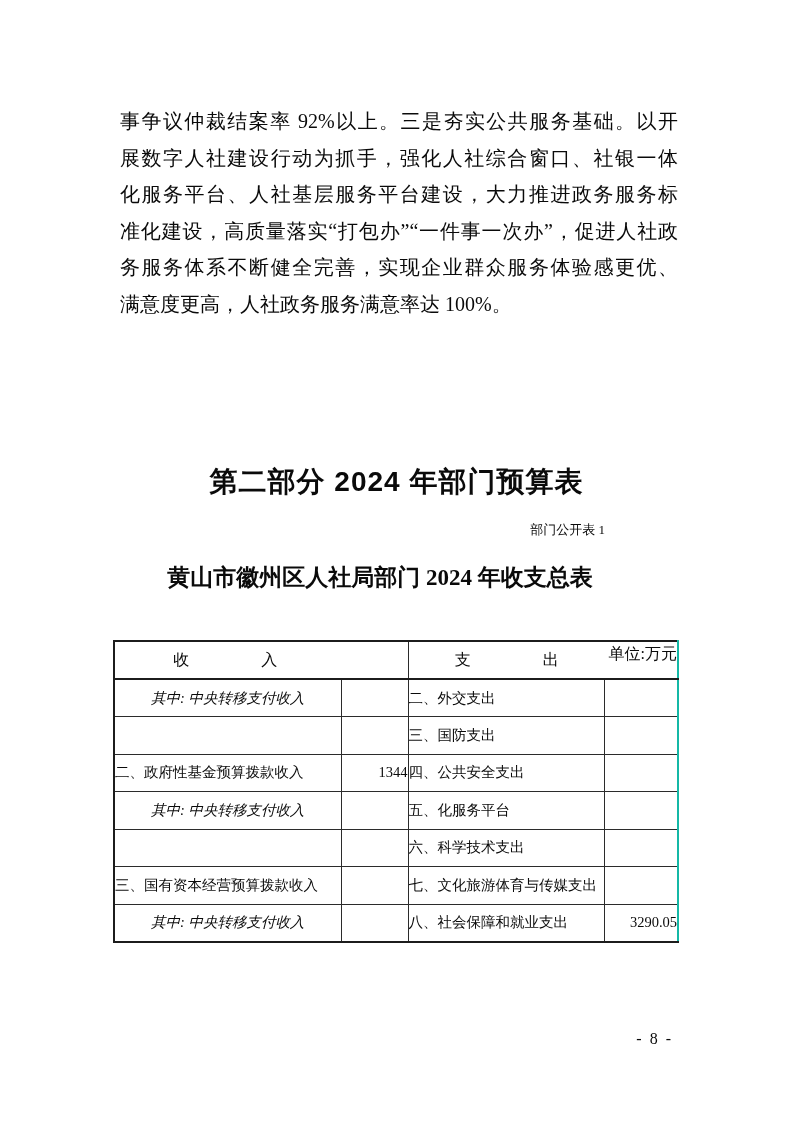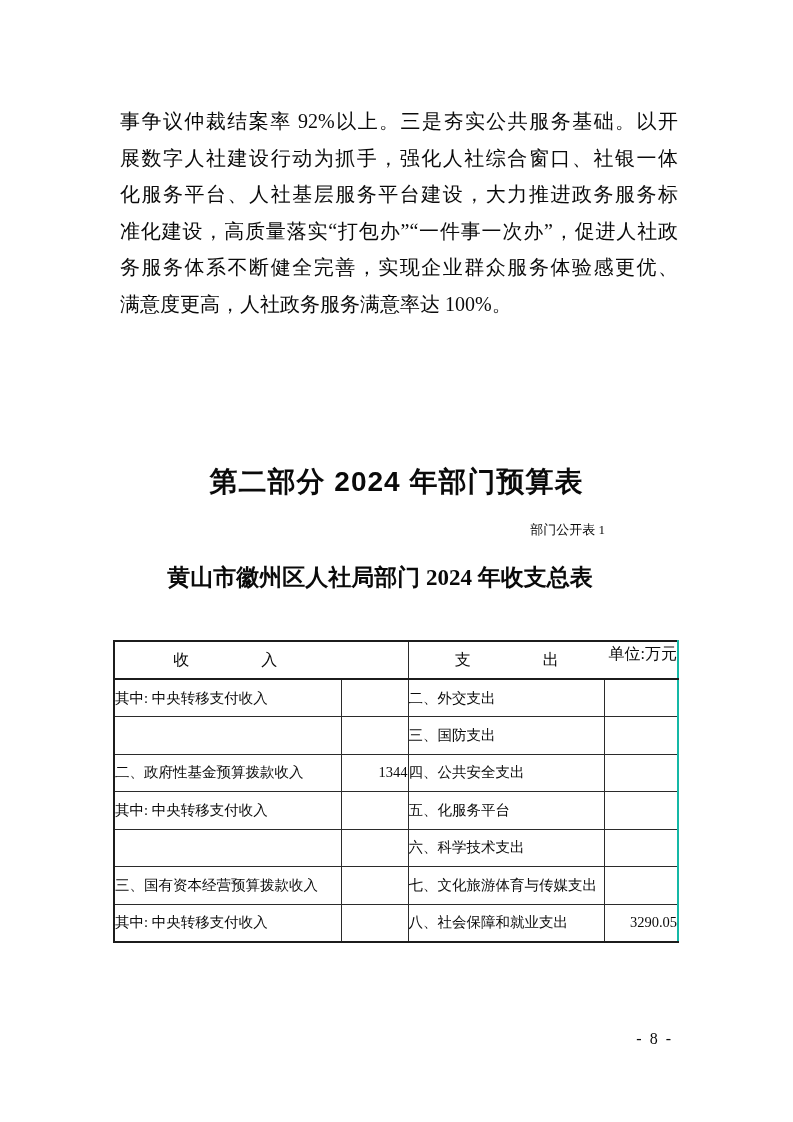--- a/index.html
+++ b/index.html
@@ -96,21 +96,21 @@
     padding-left: 72px;
   }
   .col-th {
     text-align: center;
     font-weight: 700;
     font-size: 15px;
   }
   .col-th.spread { letter-spacing: 8px; padding-left: 8px; }
 
   .cell-item  { text-align: left;  padding-left: 8px; }
-  .cell-sub   { padding-left: 0; }
+  .cell-sub   { text-align: center; padding-left: 0; font-style: italic; }
   .cell-amount{ text-align: right; padding-right: 7px; }
 
   
   .page-number {
     position: absolute;
     left: 377px; top: 1030px; width: 296px;
     text-align: right;
     font-size: 16px;
     letter-spacing: 2px;
   }

